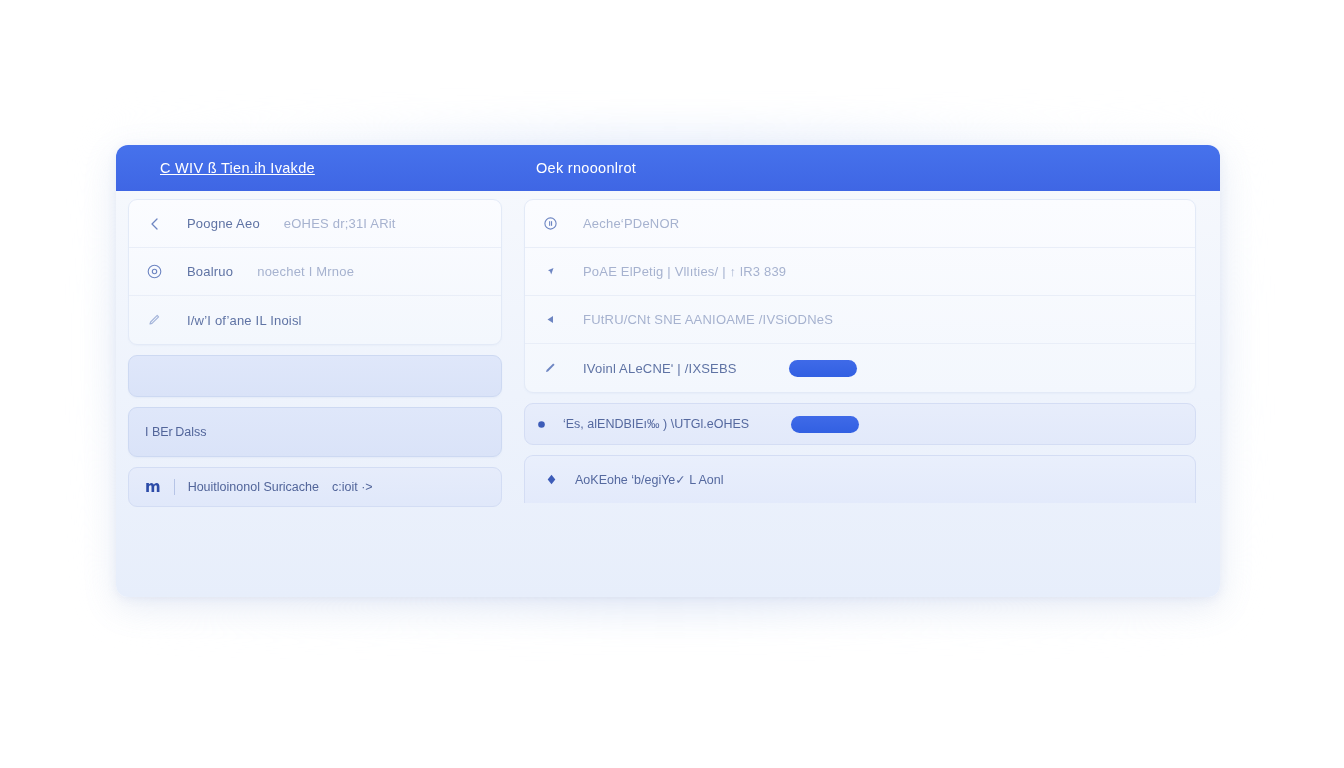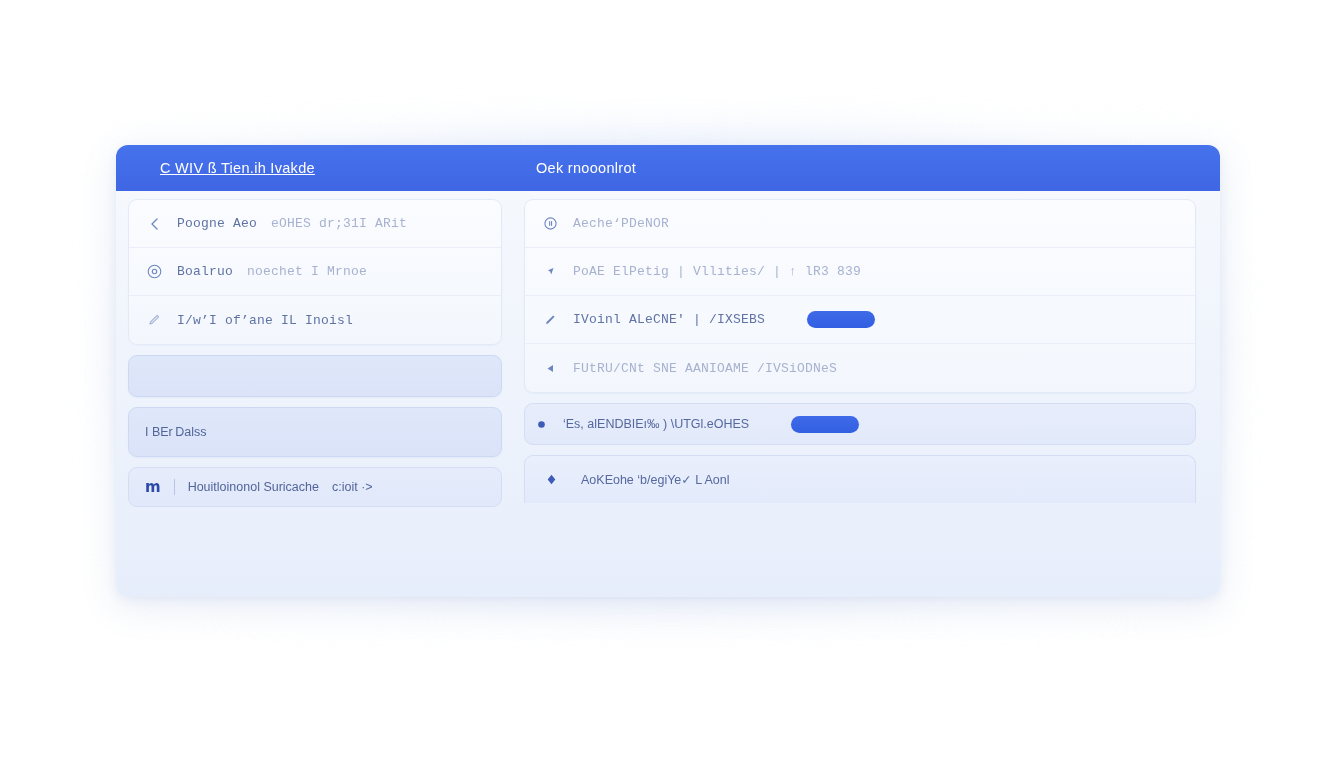--- a/index.html
+++ b/index.html
@@ -194,22 +194,21 @@
     overflow: hidden;
     box-shadow: 0 1px 2px rgba(120,145,200,0.06);
   }
 
   .row {
     height: 48px;
     display: flex;
     align-items: center;
     padding: 0 16px;
     border-bottom: 1px solid #e9eef8;
-    gap: 14px;
-    font-family: Liberation Mono, monospace;
+    gap: 24px;
   }
   .row:last-child { border-bottom: none; }
 
   .row-icon {
     width: 18px;
     flex: 0 0 18px;
     display: flex;
     align-items: center;
     justify-content: center;
     color: #6d85c2;
@@ -291,21 +290,21 @@
     gap: 14px;
     padding: 0 8px;
     background: linear-gradient(180deg, #e7edfb 0%, #e2e9fa 100%);
     border: 1px solid #d4ddf4;
     border-radius: 9px;
   }
   .strip-accent {
     height: 48px;
     display: flex;
     align-items: center;
-    gap: 22px;
+    gap: 16px;
     padding: 0 18px;
     background: linear-gradient(180deg, #e9effc 0%, #e3eafb 100%);
     border: 1px solid #d4ddf4;
     border-radius: 9px 9px 0 0;
     border-bottom: none;
   }
   .strip-focused {
     height: 36px;
     display: flex;
     align-items: center;
@@ -421,35 +420,35 @@
           <span class="row-icon">
             <svg width="11" height="11" viewBox="0 0 11 11">
                 <path d="M8.5 2 L3 4.2 L5.1 5.6 L6.2 8.4 Z" fill="currentColor"></path>
               </svg>
           </span>
           <span class="row-label dim">PoAE ElPetig | Vllıties/ |   ↑ lR3 839</span>
         </div>
 
         <div class="row">
           <span class="row-icon">
+            <svg width="11" height="11" viewBox="0 0 11 11">
+                <path d="M8 2 L8 9 L2.5 5.5 Z" fill="currentColor"></path>
+              </svg>
+          </span>
+          <span class="row-label dim">FUtRU/CNt SNE AANIOAME    /IVSiODNeS</span>
+        </div>
+
+        <div class="row">
+          <span class="row-icon">
             <svg width="12" height="12" viewBox="0 0 12 12">
                 <path d="M9.2 1.4 L10.6 2.8 L4 9.4 L2 10 L2.6 8 Z" fill="currentColor"></path>
               </svg>
           </span>
           <span class="row-label dark">IVoinl ALeCNEʹ |  /IXSEBS</span>
           <span class="row-pill"></span>
-        </div>
-
-        <div class="row">
-          <span class="row-icon">
-            <svg width="11" height="11" viewBox="0 0 11 11">
-                <path d="M8 2 L8 9 L2.5 5.5 Z" fill="currentColor"></path>
-              </svg>
-          </span>
-          <span class="row-label dim">FUtRU/CNt SNE AANIOAME    /IVSiODNeS</span>
         </div>
 
       </div>
 
       <div class="strip">
         <span class="strip-icon">
           <svg width="9" height="9" viewBox="0 0 9 9">
               <circle cx="4.5" cy="4.5" r="3.3" fill="currentColor"></circle>
             </svg>
         </span>

